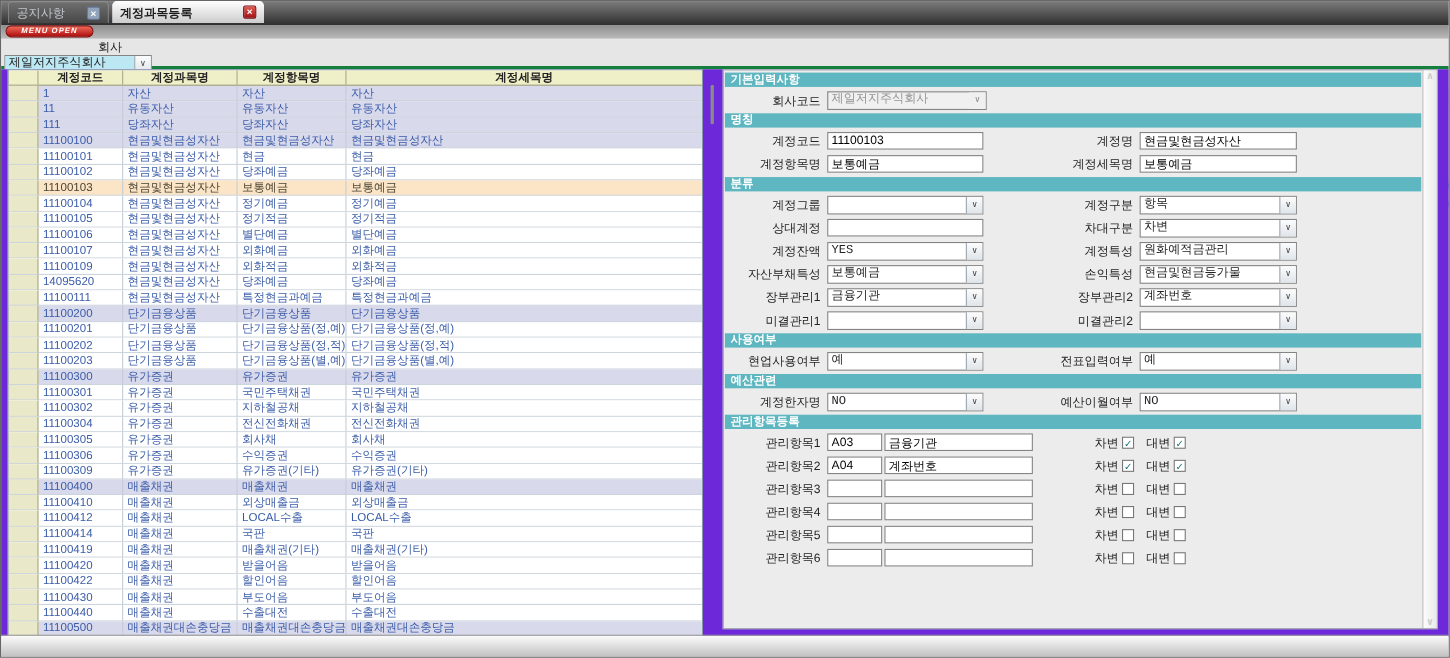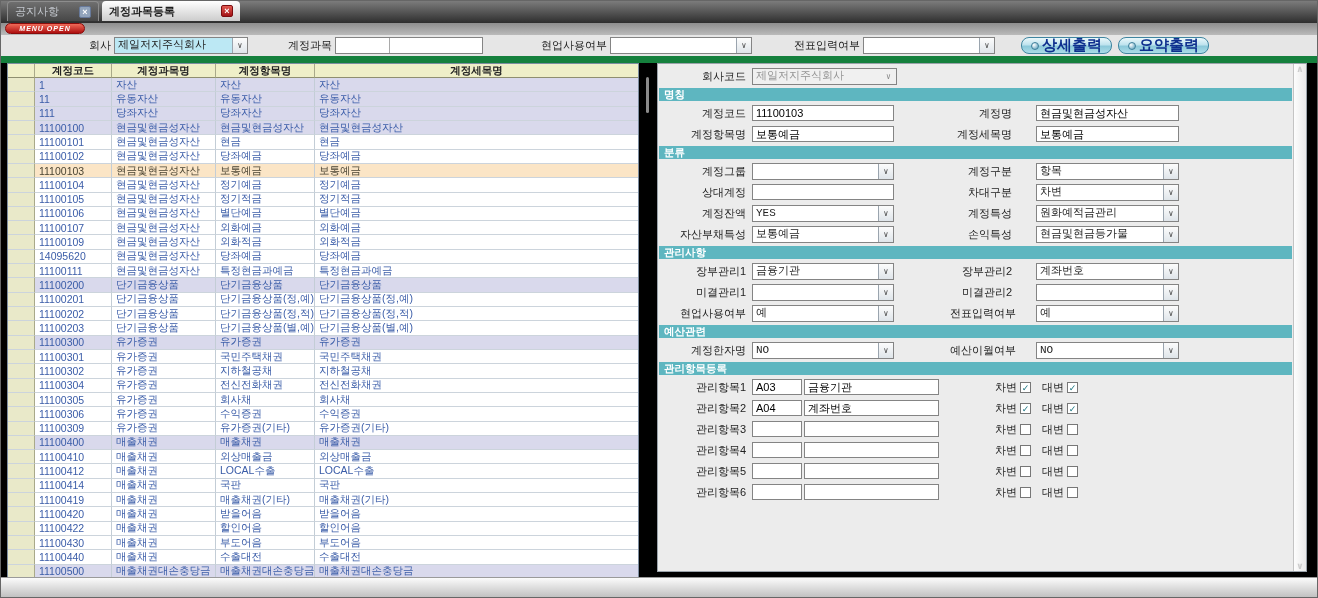--- a/index.html
+++ b/index.html
@@ -16,34 +16,34 @@
   .tab.active   { width:138px; background:linear-gradient(#ffffff,#cccccc); color:#1d1d1d; font-weight:bold; }
   .tab-close { width:12px; height:12px; border-radius:2px; font-size:9px; line-height:11px; text-align:center; color:#fff; font-weight:bold; }
   .tab.inactive .tab-close { background:#92a4bc; border:1px solid #67799a; }
   .tab.active .tab-close   { background:linear-gradient(#e25b52,#a21216); border:1px solid #7c0d10; }
   
   .menu-strip { height:12px; background:linear-gradient(#8e8e8e,#bababa); position:relative; }
   .menu-open-badge { position:absolute; left:4px; top:0; width:80px; height:11px; border-radius:6px;
     background:linear-gradient(#ef6a58,#ae0f0f); border:1px solid #8b0b0b;
     color:#fff; font-size:7px; font-weight:bold; font-style:italic; letter-spacing:1px; text-align:center; line-height:10px; }
   
-  .toolbar { height:28px; background:#e6e6e6; border-bottom:7px solid #15803d; display:flex; align-items:center; font-size:11px; color:#222; }
+  .toolbar { height:28px; background:#e6e6e6; border-bottom:3px solid #15803d; display:flex; font-size:11px; color:#222;flex-direction:column; }
   .tlabel { white-space:nowrap; }
   .ml88{margin-left:88px}.ml40{margin-left:40px}.ml58{margin-left:58px}.ml42{margin-left:42px}.ml26{margin-left:26px}.ml6{margin-left:6px}.ml3{margin-left:3px}
   .pairbox { display:flex; height:17px; border:1px solid #848484; background:#fff; margin-left:3px; }
   .pairbox input { border:none; outline:none; height:100%; font-size:11px; padding:0 3px; font-family:inherit; }
   .pairbox input:first-child { width:54px; border-right:1px solid #a9a9a9; }
   .pairbox input:last-child  { width:92px; }
   .hl { background:#bce8f4; }
   .btn { height:17px; border-radius:8px; border:1px solid #3f85a0; cursor:pointer;
     background:linear-gradient(#eaf8fb 0%,#bfe3ee 45%,#8cc9da 55%,#abdce8 100%);
     color:#0e2f8e; font-weight:bold; font-size:15px; display:flex; align-items:center; gap:3px; padding:0 9px; font-family:inherit; }
   .btn-ico { width:8px; height:8px; border-radius:50%; background:radial-gradient(circle at 30% 30%,#fff,#4f9ab8); border:1px solid #3f7f9a; }
   
-  .main { position:absolute; top:62px; left:0; right:0; height:516px; background:#000000; }
+  .main { position:absolute; top:62px; left:0; right:0; height:516px; background:#6d28d9; }
   
   .grid-panel { position:absolute; left:6px; top:0; width:632px; height:517px; border:1px solid #7d8da0; background:#fff; }
   .grid-header { display:flex; height:14px; background:#efefc8; font-weight:bold; font-size:10.5px; color:#222; }
   .ghcell { border-right:1px solid #a9a98a; border-bottom:1px solid #8f8f70; display:flex; align-items:center; justify-content:center; overflow:hidden; white-space:nowrap; }
   .grid-body { display:flex; flex-direction:column; height:501px; }
   .grow { flex:1; display:flex; font-size:10.5px; color:#3a5ca8; background:#fff; min-height:0; cursor:default; }
   .grow.grp { background:#d9d9ec; }
   .grow.selrow { background:#fbe5c6; color:#4a4433; }
   .gcell { border-right:1px solid #c3cdd6; border-bottom:1px solid #ccd4dc; padding-left:4px; display:flex; align-items:center; overflow:hidden; white-space:nowrap; }
   .selcell { width:27px; background:#e9e9c9; border-right:1px solid #a9a98a; padding-left:0; }
@@ -52,21 +52,21 @@
   .grid-scrollstrip { position:absolute; left:641px; top:0; width:12px; height:517px; }
   .grid-thumb { position:absolute; left:4px; top:14px; width:3px; height:36px; background:#8a8a8a; border-radius:2px; }
   
   .detail-panel { position:absolute; left:656px; top:0; width:650px; height:509px; background:#ececec; border:1px solid #9aa2aa; display:flex; }
   .detail-content { flex:1; overflow:hidden; padding-bottom:2px; }
   .panel-scroll { width:13px; border-left:1px solid #c4c4c4; background:linear-gradient(90deg,#fdfdfd,#e9e9e9);
     display:flex; flex-direction:column; justify-content:space-between; align-items:center; color:#cccccc; font-size:9px; font-weight:bold; }
   .sec-bar { height:13px; background:#5eb6c0; color:#fff; font-weight:bold; font-size:10.5px; line-height:13px; padding-left:5px; margin:2px 1px 1px 1px; }
   .frow { display:flex; align-items:center; margin:3px 10px; font-size:11px; color:#222; height:18px; }
   .flabel  { width:84px; text-align:right; padding-right:6px; white-space:nowrap; }
-  .flabel2 { width:86px; text-align:right; padding-right:24px; margin-left:56px; white-space:nowrap; }
+  .flabel2 { width:86px; text-align:right; padding-right:6px; margin-left:56px; white-space:nowrap; }
   .tinput { height:16px; border:1px solid #848484; background:#fff; font-size:11px; padding:0 3px; font-family:inherit; }
   .selbox { display:flex; align-items:stretch; height:17px; border:1px solid #848484; background:#fff;font-family:Liberation Mono, monospace; }
   .selbox.disabled { background:#f0f0f0; }
   .selbox.disabled .seltxt { color:#949494; }
   .seltxt { flex:1; font-size:11px; line-height:15px; padding:0 3px; overflow:hidden; white-space:nowrap; }
   .selarr { width:15px; background:linear-gradient(#fcfcfc,#dfe5ea); border-left:1px solid #9aa4ae; text-align:center; line-height:15px; font-size:8px; color:#444; }
   .selbox.disabled .selarr { background:#f0f0f0; border-left:none; color:#8a8a8a; }
   .w50{width:50px}.w132{width:132px}.w134{width:134px}.w135{width:135px}.w142{width:142px}.w143{width:143px}.w145{width:145px}
   .cb { width:11px; height:11px; border:1px solid #777; background:#fff; font-size:9px; line-height:10px; text-align:center; color:#17727f; font-weight:bold; margin:0 3px; }
   .dc-label { margin-left:56px; }
@@ -383,20 +383,21 @@
           </div>
         </div>
     </div>
     <div class="grid-scrollstrip">
       <div class="grid-thumb"></div>
     </div>
 
     <div class="detail-panel">
       <div class="detail-content">
 
+        <div class="sec-bar">기본입력사항</div>
         <div class="frow">
           <span class="flabel">회사코드</span>
           <div class="selbox disabled w145">
             <span class="seltxt">제일저지주식회사</span>
             <span class="selarr">∨</span>
           </div>
         </div>
 
         <div class="sec-bar">명칭</div>
         <div class="frow">
@@ -452,21 +453,20 @@
             <span class="seltxt">보통예금</span>
             <span class="selarr">∨</span>
           </div>
           <span class="flabel2">손익특성</span>
           <div class="selbox w143">
             <span class="seltxt">현금및현금등가물</span>
             <span class="selarr">∨</span>
           </div>
         </div>
 
-        <div class="sec-bar">관리사항</div>
         <div class="frow">
           <span class="flabel">장부관리1</span>
           <div class="selbox w142">
             <span class="seltxt">금융기관</span>
             <span class="selarr">∨</span>
           </div>
           <span class="flabel2">장부관리2</span>
           <div class="selbox w143">
             <span class="seltxt">계좌번호</span>
             <span class="selarr">∨</span>
@@ -478,20 +478,21 @@
             <span class="seltxt"></span>
             <span class="selarr">∨</span>
           </div>
           <span class="flabel2">미결관리2</span>
           <div class="selbox w143">
             <span class="seltxt"></span>
             <span class="selarr">∨</span>
           </div>
         </div>
 
+        <div class="sec-bar">사용여부</div>
         <div class="frow">
           <span class="flabel">현업사용여부</span>
           <div class="selbox w142">
             <span class="seltxt">예</span>
             <span class="selarr">∨</span>
           </div>
           <span class="flabel2">전표입력여부</span>
           <div class="selbox w143">
             <span class="seltxt">예</span>
             <span class="selarr">∨</span>

